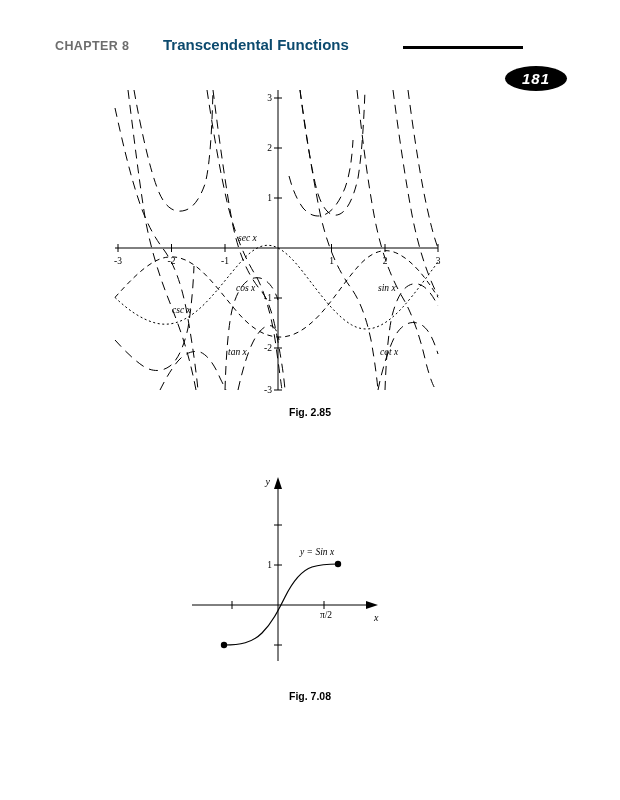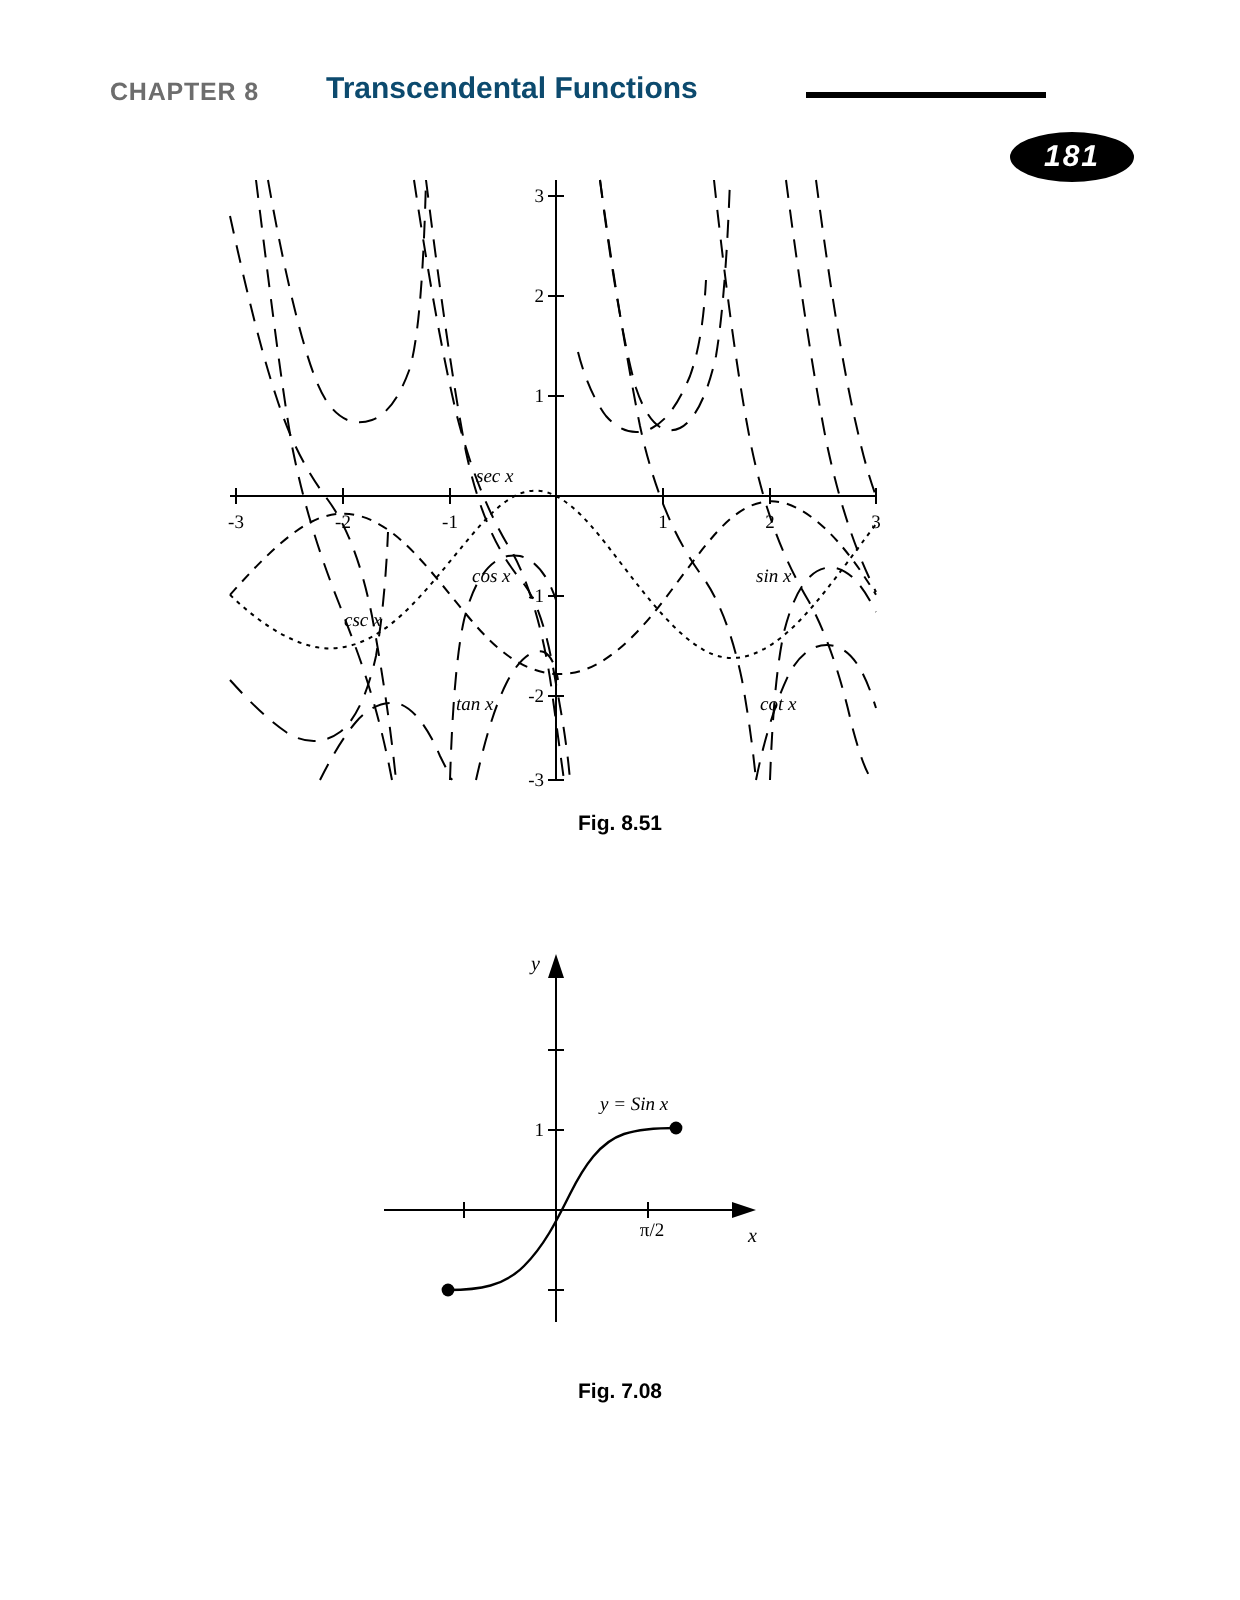--- a/index.html
+++ b/index.html
@@ -179,21 +179,21 @@
 
         <text class="curve-label" x="238" y="163">sec x</text>
         <text class="curve-label" x="236" y="213">cos x</text>
         <text class="curve-label" x="378" y="213">sin x</text>
         <text class="curve-label" x="172" y="235">csc x</text>
         <text class="curve-label" x="228" y="277">tan x</text>
         <text class="curve-label" x="380" y="277">cot x</text>
       </g>
     </svg>
   </div>
-  <div class="figure-caption" id="figure-1-caption">Fig. 8.51</div>
+  <div class="figure-caption" id="figure-1-caption">Fig. 2.85</div>
 </div>
 
 <div class="figure-block" id="figure-2">
   <div id="figure-2-svg-wrap">
     <svg width="620" height="215" viewBox="0 0 620 215" xmlns="http://www.w3.org/2000/svg">
 
       <g>
 
         <line class="axis-line" x1="278" y1="22" x2="278" y2="196"></line>
         <polygon points="278,12 274,24 282,24" fill="#000000"></polygon>

